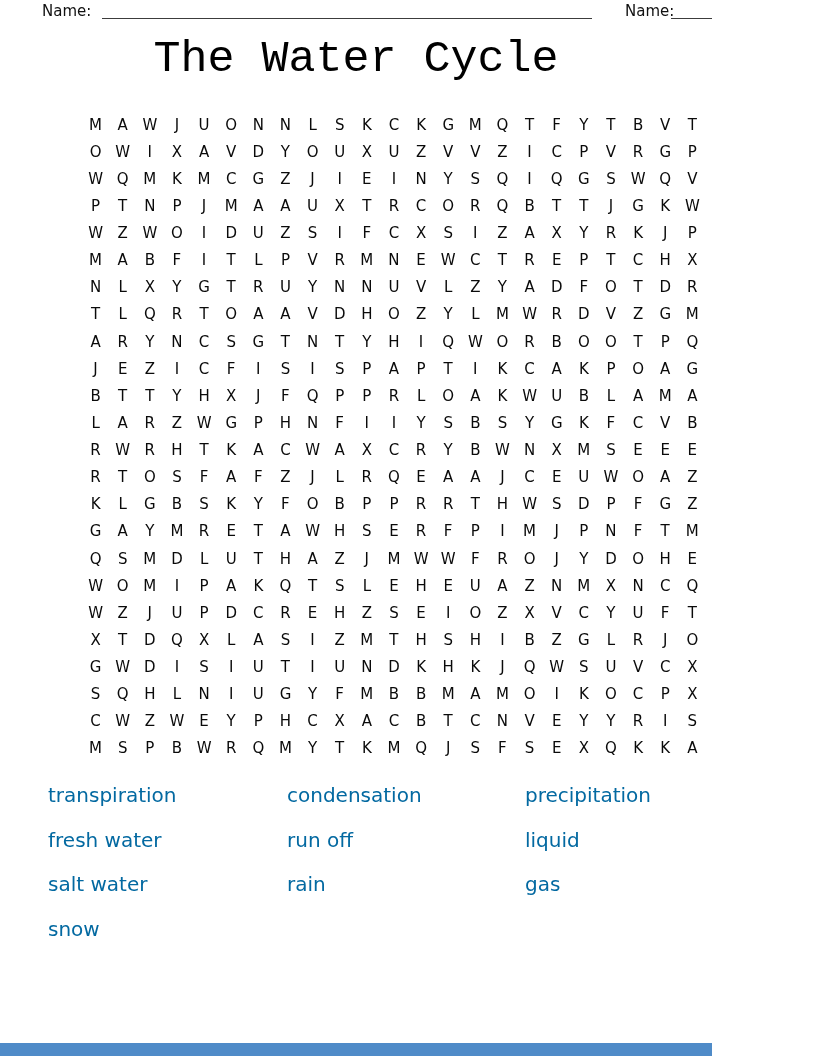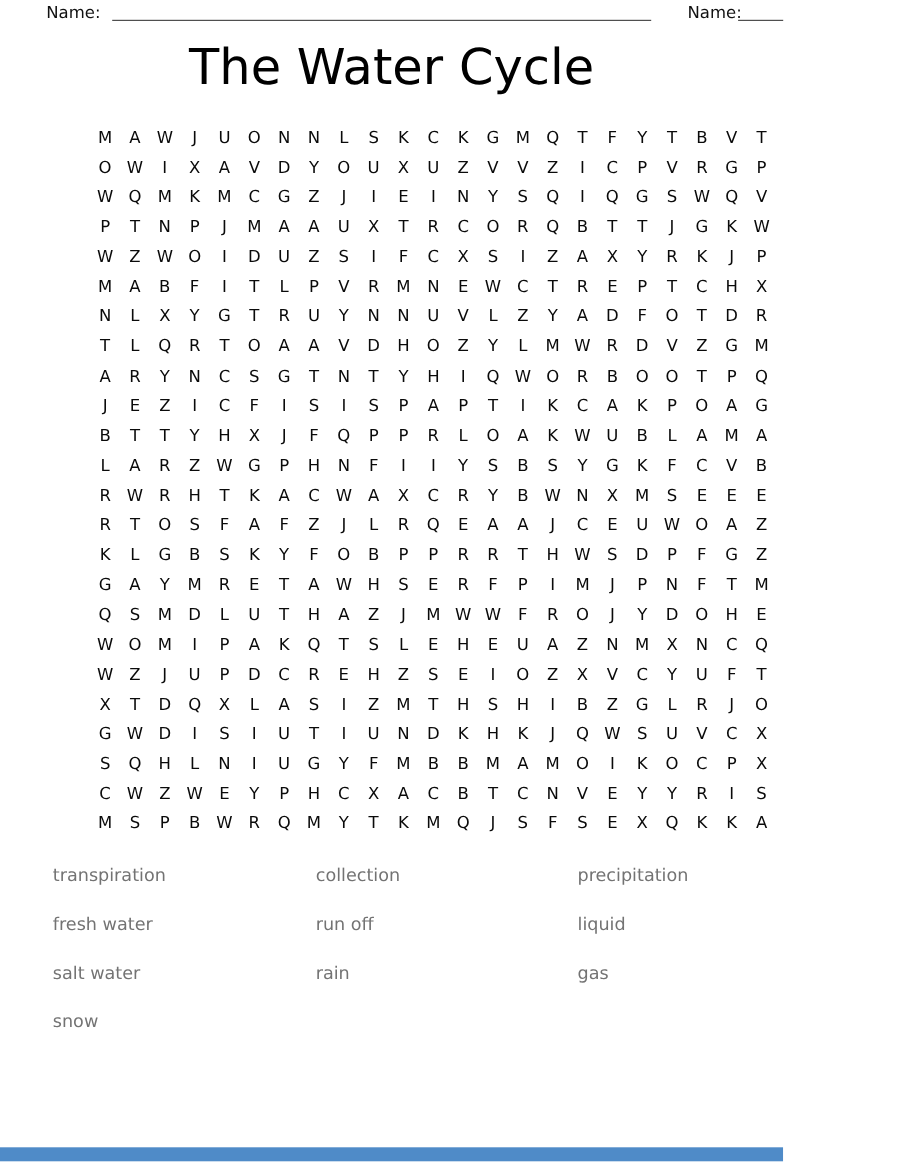--- a/index.html
+++ b/index.html
@@ -11,38 +11,38 @@
   }
   .hdr-label { position:absolute; top:2px; font-size:15px; color:#111; }
   .lbl-name { left:42px; }
   .lbl-date { left:625px; }
   .write-line { position:absolute; top:18px; border-bottom:1.5px solid #3c3c3c; }
   .line-name { left:102px; width:490px; }
   .line-date { left:671px; width:68px; }
   .title {
     position:absolute; top:34px; left:0; right:0;
     text-align:center; font-size:45px; font-weight:500;
-    color:#000; letter-spacing:0px;
+    color:#000; letter-spacing:0px;font-family:Liberation Mono, monospace;
   }
   .grid {
     position:absolute; left:82px; top:111px; width:651px; height:651px;
     display:grid; grid-template-columns:repeat(24,1fr); grid-auto-rows:1fr;
   }
   .cell {
     display:flex; align-items:center; justify-content:center;
     font-size:15px; font-weight:500; color:#0a0a0a;
   }
   .words {
     position:absolute; left:48px; top:773px; width:720px;
     display:grid; grid-template-columns:239px 238px 1fr;
   }
   .wcol { display:flex; flex-direction:column; }
   .word {
     height:44.5px; display:flex; align-items:center;
-    font-size:16px; color:#737373;
+    font-size:20px; color:#0369a1;
   }
   .footer-bar {
     position:absolute; left:0; right:0; bottom:0; height:13px;
   }
 </style>
 </head>
 <body>
 
 <div class="page">
 
@@ -634,21 +634,21 @@
     </div>
 
   <div class="words">
     <div class="wcol">
       <div class="word">transpiration</div>
       <div class="word">fresh water</div>
       <div class="word">salt water</div>
       <div class="word">snow</div>
     </div>
     <div class="wcol">
-      <div class="word">collection</div>
+      <div class="word">condensation</div>
       <div class="word">run off</div>
       <div class="word">rain</div>
     </div>
     <div class="wcol">
       <div class="word">precipitation</div>
       <div class="word">liquid</div>
       <div class="word">gas</div>
     </div>
   </div>
 

